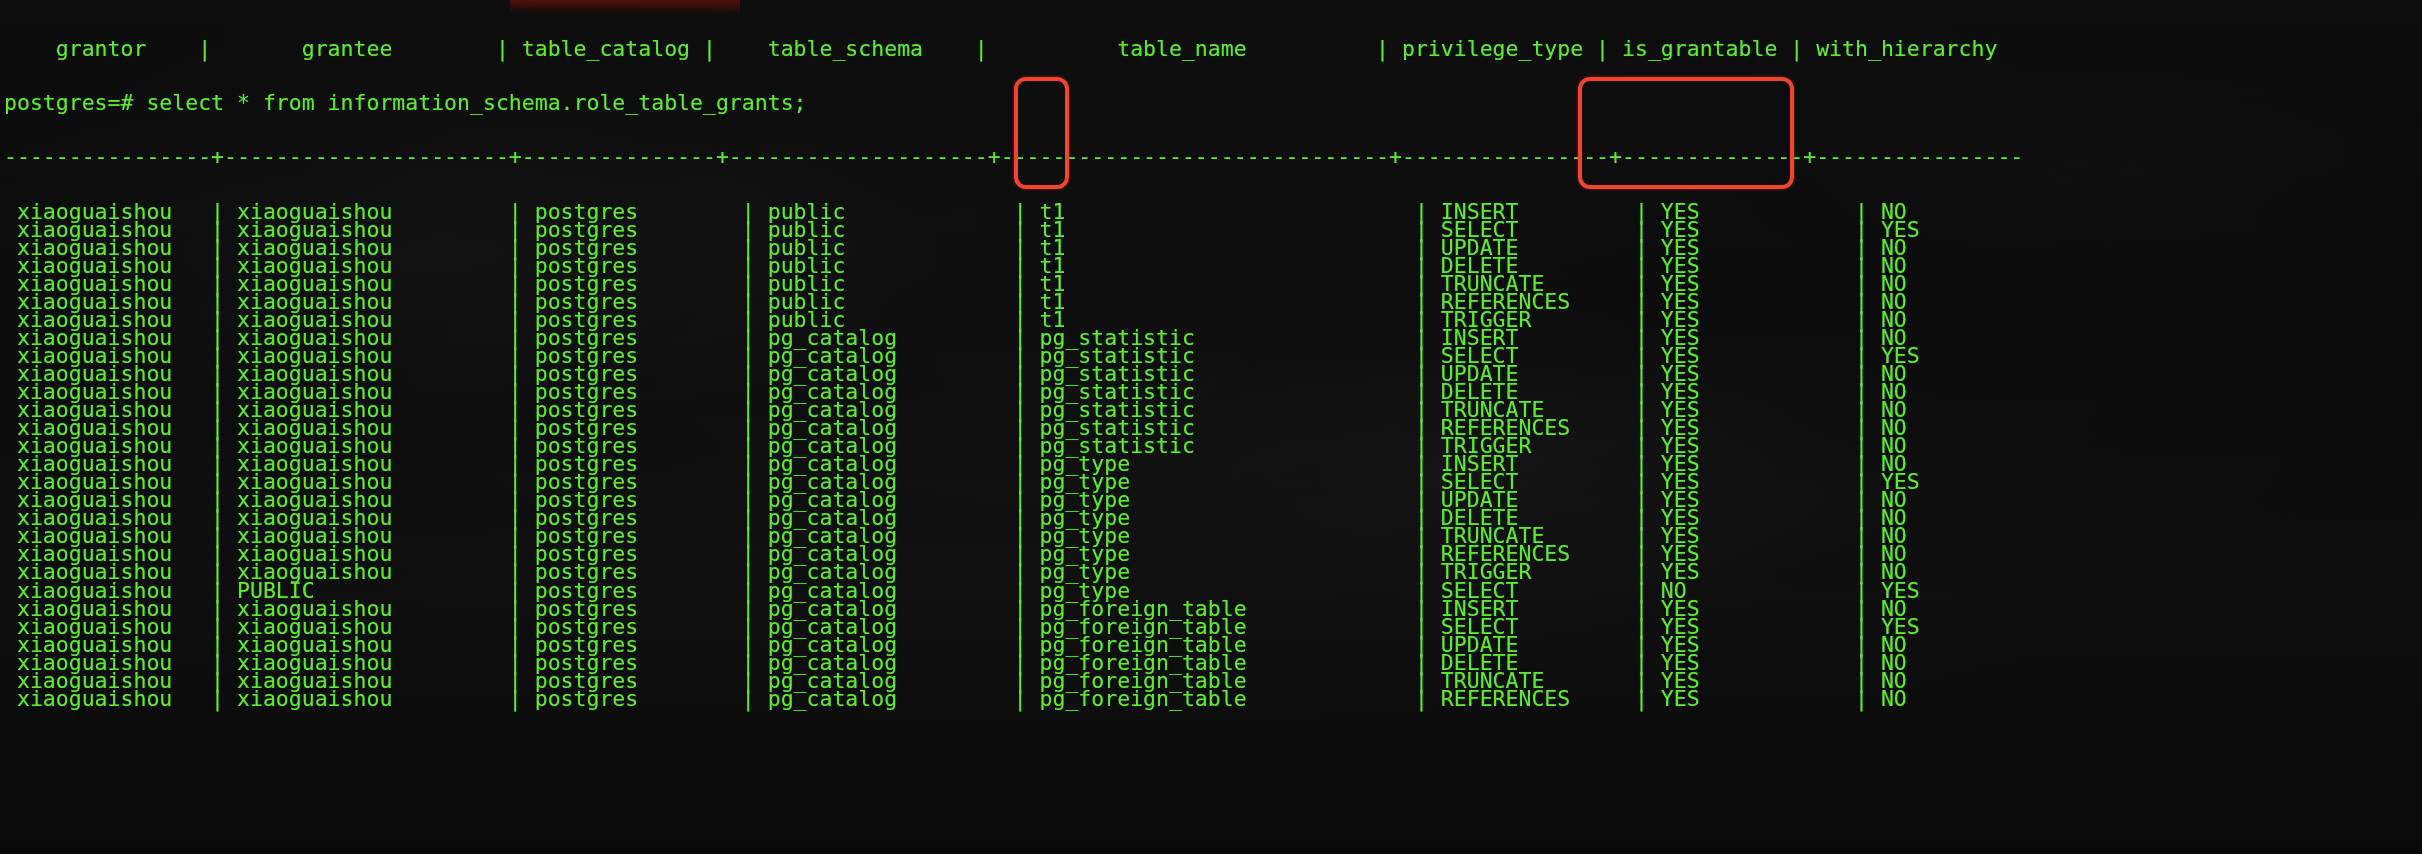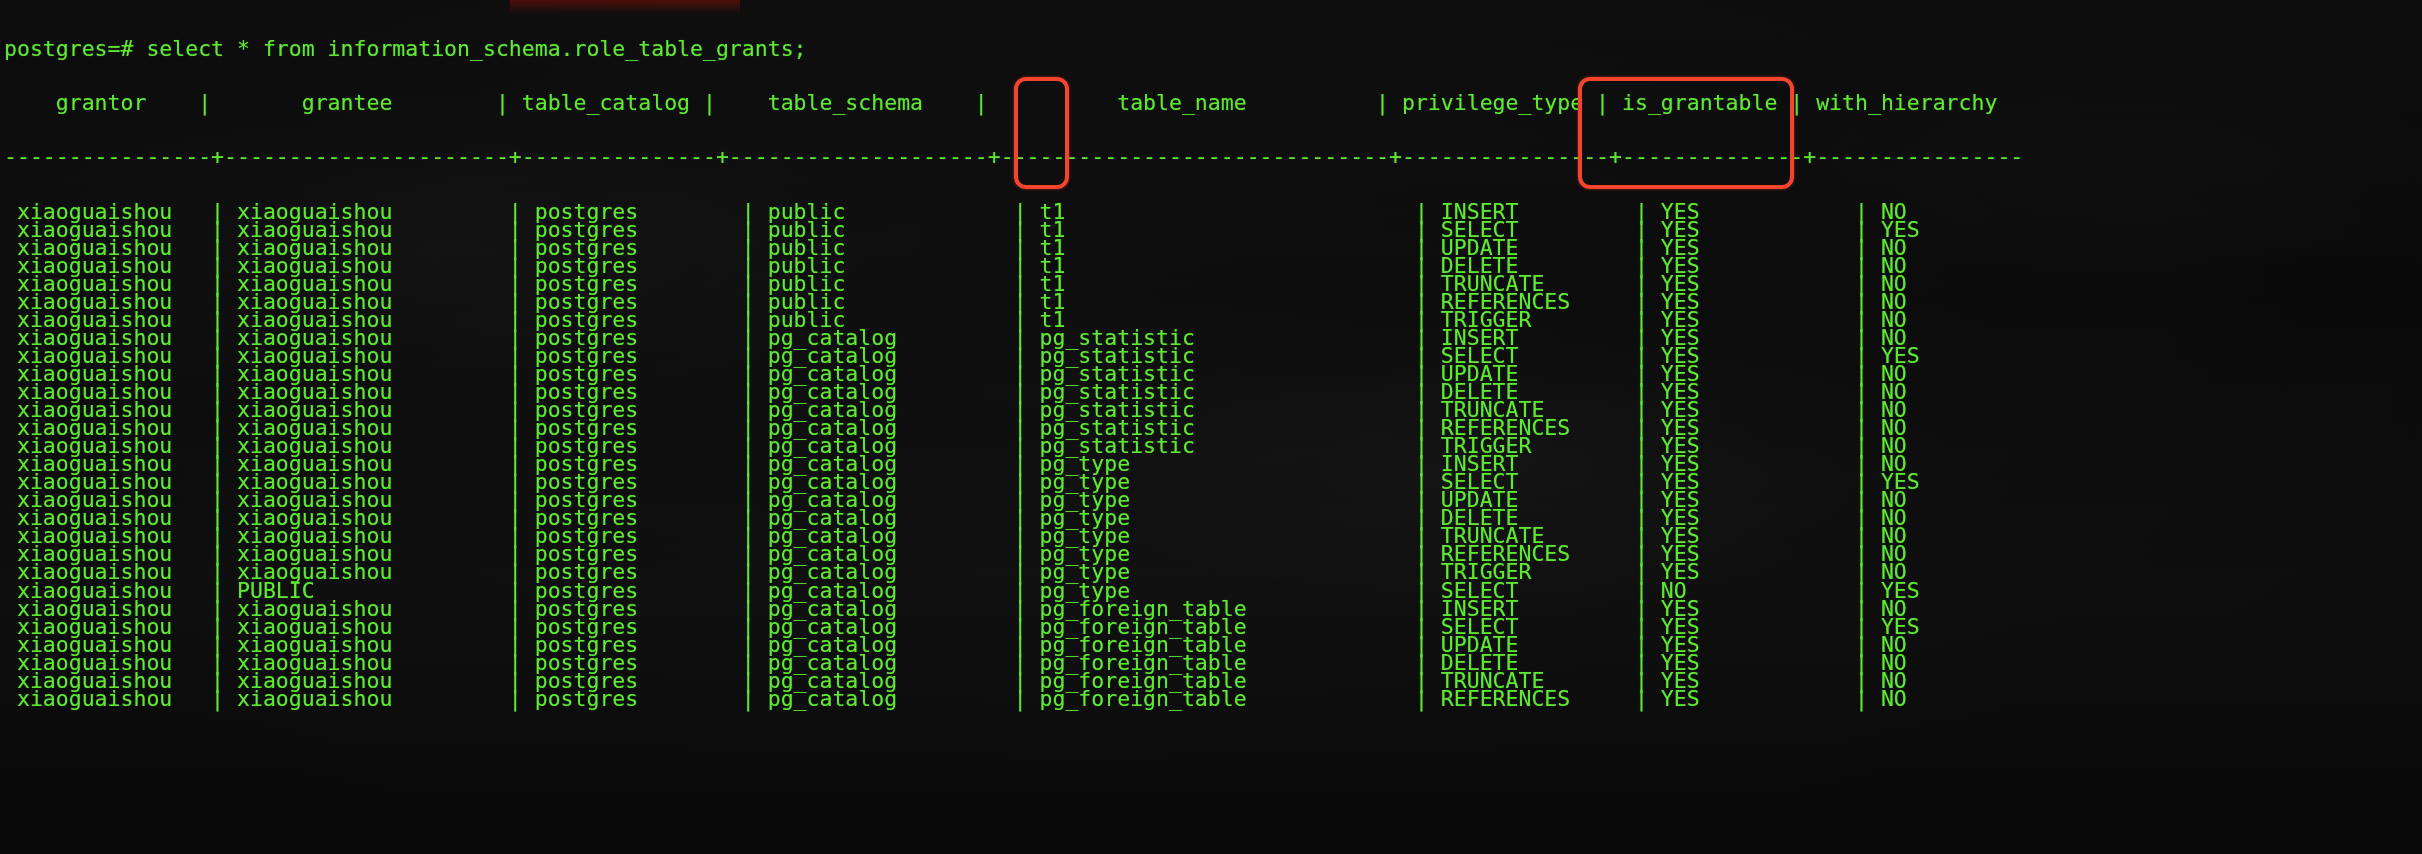--- a/index.html
+++ b/index.html
@@ -80,21 +80,21 @@
     top: 77px;
     width: 208px;
     height: 104px;
   }
 </style>
 </head>
 <body>
 
 <div id="terminal">
   <div class="screen-lines">
+    <div class="line header-line">    grantor    |       grantee        | table_catalog |    table_schema    |          table_name          | privilege_type | is_grantable | with_hierarchy</div>
     <div class="line prompt-line">postgres=# select * from information_schema.role_table_grants;</div>
-    <div class="line header-line">    grantor    |       grantee        | table_catalog |    table_schema    |          table_name          | privilege_type | is_grantable | with_hierarchy</div>
     <div class="line sep-line">----------------+----------------------+---------------+--------------------+------------------------------+----------------+--------------+----------------</div>
     <div id="rows-container"><div class="line row-line"> xiaoguaishou   | xiaoguaishou         | postgres        | public             | t1                           | INSERT         | YES            | NO            </div><div class="line row-line"> xiaoguaishou   | xiaoguaishou         | postgres        | public             | t1                           | SELECT         | YES            | YES           </div><div class="line row-line"> xiaoguaishou   | xiaoguaishou         | postgres        | public             | t1                           | UPDATE         | YES            | NO            </div><div class="line row-line"> xiaoguaishou   | xiaoguaishou         | postgres        | public             | t1                           | DELETE         | YES            | NO            </div><div class="line row-line"> xiaoguaishou   | xiaoguaishou         | postgres        | public             | t1                           | TRUNCATE       | YES            | NO            </div><div class="line row-line"> xiaoguaishou   | xiaoguaishou         | postgres        | public             | t1                           | REFERENCES     | YES            | NO            </div><div class="line row-line"> xiaoguaishou   | xiaoguaishou         | postgres        | public             | t1                           | TRIGGER        | YES            | NO            </div><div class="line row-line"> xiaoguaishou   | xiaoguaishou         | postgres        | pg_catalog         | pg_statistic                 | INSERT         | YES            | NO            </div><div class="line row-line"> xiaoguaishou   | xiaoguaishou         | postgres        | pg_catalog         | pg_statistic                 | SELECT         | YES            | YES           </div><div class="line row-line"> xiaoguaishou   | xiaoguaishou         | postgres        | pg_catalog         | pg_statistic                 | UPDATE         | YES            | NO            </div><div class="line row-line"> xiaoguaishou   | xiaoguaishou         | postgres        | pg_catalog         | pg_statistic                 | DELETE         | YES            | NO            </div><div class="line row-line"> xiaoguaishou   | xiaoguaishou         | postgres        | pg_catalog         | pg_statistic                 | TRUNCATE       | YES            | NO            </div><div class="line row-line"> xiaoguaishou   | xiaoguaishou         | postgres        | pg_catalog         | pg_statistic                 | REFERENCES     | YES            | NO            </div><div class="line row-line"> xiaoguaishou   | xiaoguaishou         | postgres        | pg_catalog         | pg_statistic                 | TRIGGER        | YES            | NO            </div><div class="line row-line"> xiaoguaishou   | xiaoguaishou         | postgres        | pg_catalog         | pg_type                      | INSERT         | YES            | NO            </div><div class="line row-line"> xiaoguaishou   | xiaoguaishou         | postgres        | pg_catalog         | pg_type                      | SELECT         | YES            | YES           </div><div class="line row-line"> xiaoguaishou   | xiaoguaishou         | postgres        | pg_catalog         | pg_type                      | UPDATE         | YES            | NO            </div><div class="line row-line"> xiaoguaishou   | xiaoguaishou         | postgres        | pg_catalog         | pg_type                      | DELETE         | YES            | NO            </div><div class="line row-line"> xiaoguaishou   | xiaoguaishou         | postgres        | pg_catalog         | pg_type                      | TRUNCATE       | YES            | NO            </div><div class="line row-line"> xiaoguaishou   | xiaoguaishou         | postgres        | pg_catalog         | pg_type                      | REFERENCES     | YES            | NO            </div><div class="line row-line"> xiaoguaishou   | xiaoguaishou         | postgres        | pg_catalog         | pg_type                      | TRIGGER        | YES            | NO            </div><div class="line row-line"> xiaoguaishou   | PUBLIC               | postgres        | pg_catalog         | pg_type                      | SELECT         | NO             | YES           </div><div class="line row-line"> xiaoguaishou   | xiaoguaishou         | postgres        | pg_catalog         | pg_foreign_table             | INSERT         | YES            | NO            </div><div class="line row-line"> xiaoguaishou   | xiaoguaishou         | postgres        | pg_catalog         | pg_foreign_table             | SELECT         | YES            | YES           </div><div class="line row-line"> xiaoguaishou   | xiaoguaishou         | postgres        | pg_catalog         | pg_foreign_table             | UPDATE         | YES            | NO            </div><div class="line row-line"> xiaoguaishou   | xiaoguaishou         | postgres        | pg_catalog         | pg_foreign_table             | DELETE         | YES            | NO            </div><div class="line row-line"> xiaoguaishou   | xiaoguaishou         | postgres        | pg_catalog         | pg_foreign_table             | TRUNCATE       | YES            | NO            </div><div class="line row-line"> xiaoguaishou   | xiaoguaishou         | postgres        | pg_catalog         | pg_foreign_table             | REFERENCES     | YES            | NO            </div></div>
   </div>
 
   <div class="hl-box" id="box-table-name"></div>
   <div class="hl-box" id="box-privilege"></div>
 </div>
 
 </body></html>

